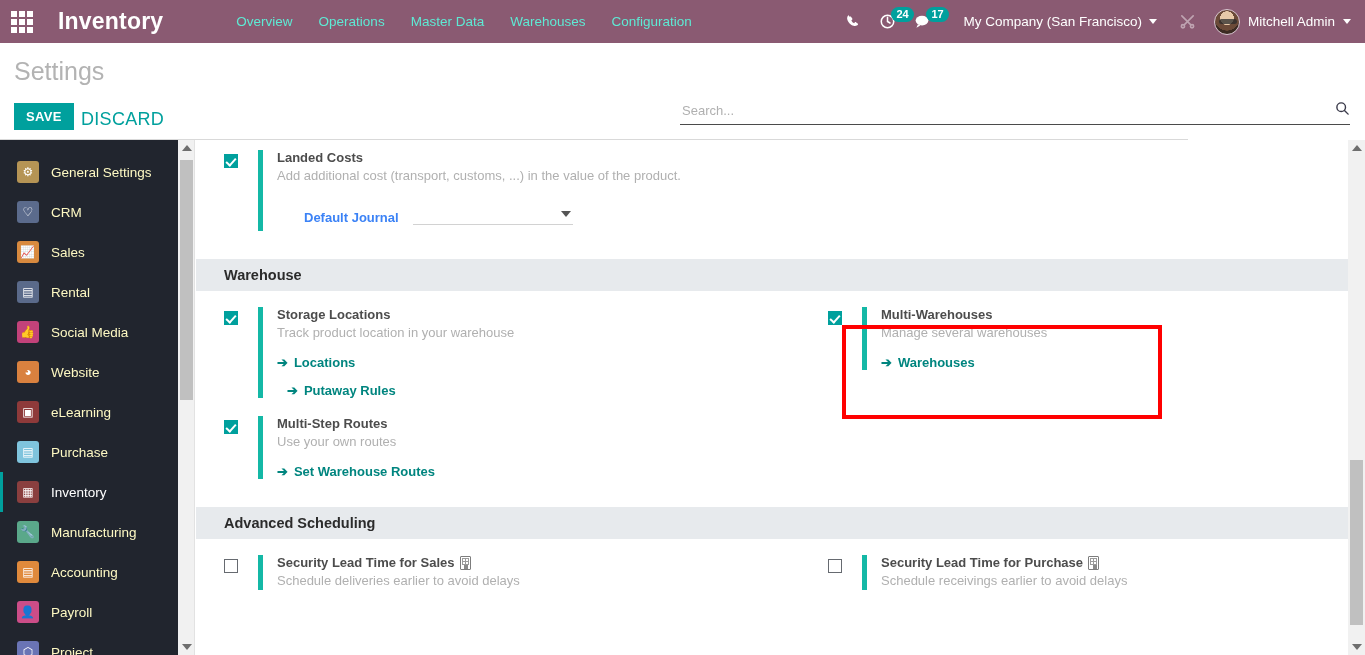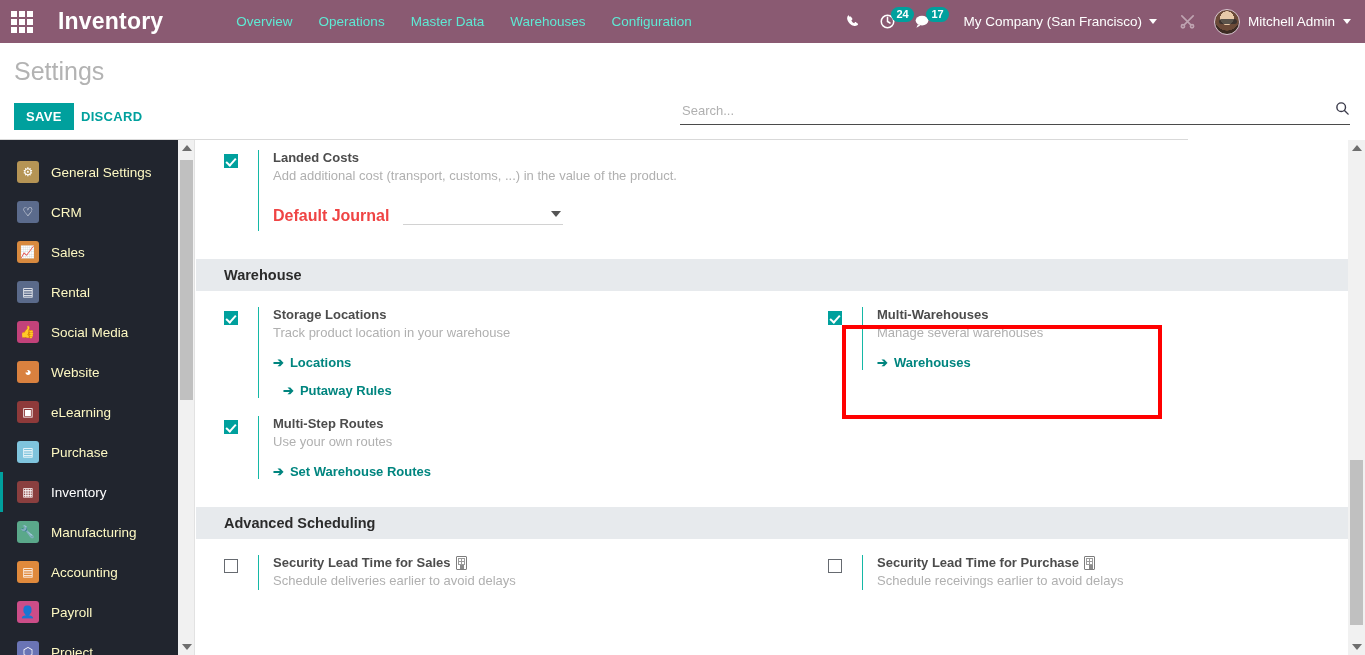--- a/index.html
+++ b/index.html
@@ -82,21 +82,21 @@
     position: absolute; left: 14px; top: 14px;
     font-size: 25px; color: #b3b3b3; font-weight: normal;
   }
   .btn-save {
     position: absolute; left: 14px; top: 60px;
     background: #00a09d; color: #ffffff; font-size: 13px; font-weight: bold;
     padding: 6px 12px; border: none; cursor: pointer; letter-spacing: .3px;
   }
   .btn-discard {
     position: absolute; left: 72px; top: 60px;
-    background: transparent; color: #00a09d; font-size: 13px; font-weight: bold;
+    background: transparent; color: #00a09d; font-size: 18px; font-weight: normal;
     padding: 6px 9px; border: none; cursor: pointer; letter-spacing: .3px;
   }
   .searchbox {
     position: absolute; left: 680px; top: 56px; width: 670px; height: 26px;
     border-bottom: 1px solid #4b4b4b;
     display: flex; align-items: center;
   }
   .searchbox input {
     flex: 1; border: none; outline: none; font-size: 13px;
     font-family: "Liberation Sans", sans-serif; color: #444; background: transparent;
@@ -168,38 +168,38 @@
   .chk.on {
     background: #00a09d; border: 1px solid #00a09d;
   }
   .chk.on::after {
     content: ""; position: absolute; left: 3px; top: 1px;
     width: 4px; height: 8px; border: solid #ffffff;
     border-width: 0 2px 2px 0; transform: rotate(42deg);
   }
   .chk.off { background: #ffffff; border: 1px solid #666a70; }
   .setting-body {
-    border-left: 1px solid #14b8a6; padding-left: 14px; flex: 1; min-width: 0;
+    border-left: 5px solid #14b8a6; padding-left: 14px; flex: 1; min-width: 0;
   }
   .s-title {
     font-size: 13px; font-weight: bold; color: #4c4c4c;
     display: flex; align-items: center; gap: 5px;
   }
   .s-desc { font-size: 13px; color: #b0b0b0; line-height: 19px; margin-top: 1px; }
   .s-link {
     font-size: 13px; color: #00857f; font-weight: bold; margin-top: 13px;
     display: flex; align-items: center; gap: 6px; cursor: pointer;
   }
   .s-link.indent { padding-left: 10px; }
   .arrow-r { font-size: 13px; font-weight: bold; color: #00857f; }
 
   .field-row {
     display: flex; align-items: flex-end; margin-top: 18px; margin-bottom: 6px;
   }
-  .field-label { font-size: 16px; font-weight: bold; color: #ef4444; }
+  .field-label { font-size: 13px; font-weight: bold; color: #3b82f6; margin-left: 27px; }
   .field-sel {
     width: 160px; margin-left: 14px; border-bottom: 1px solid #d2d2d2;
     height: 22px; position: relative; cursor: pointer;
   }
   .field-sel .cd {
     position: absolute; right: 2px; bottom: 7px;
     width: 0; height: 0; border-left: 5px solid transparent;
     border-right: 5px solid transparent; border-top: 6px solid #555;
   }
 

